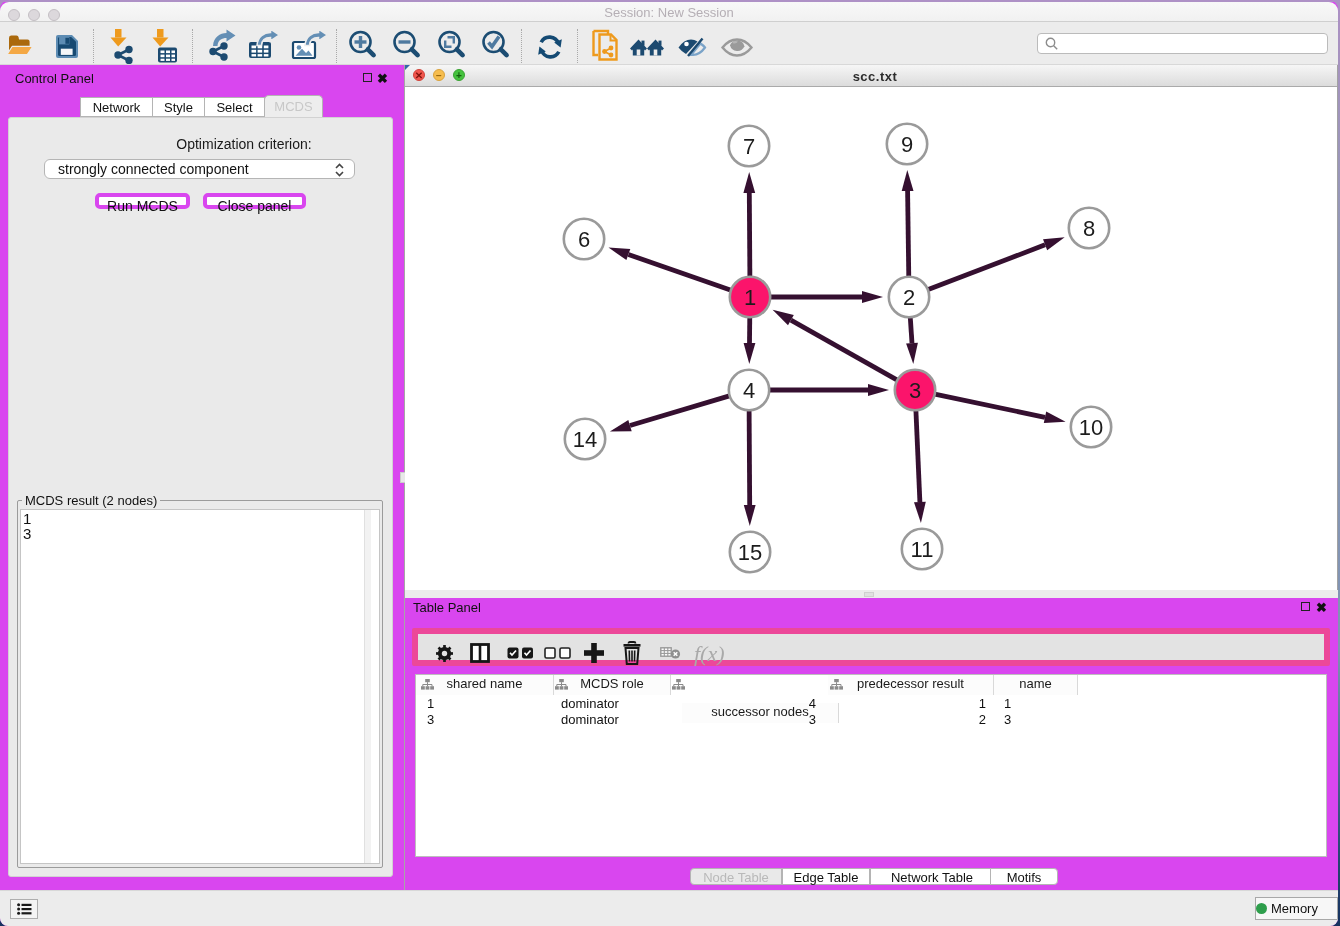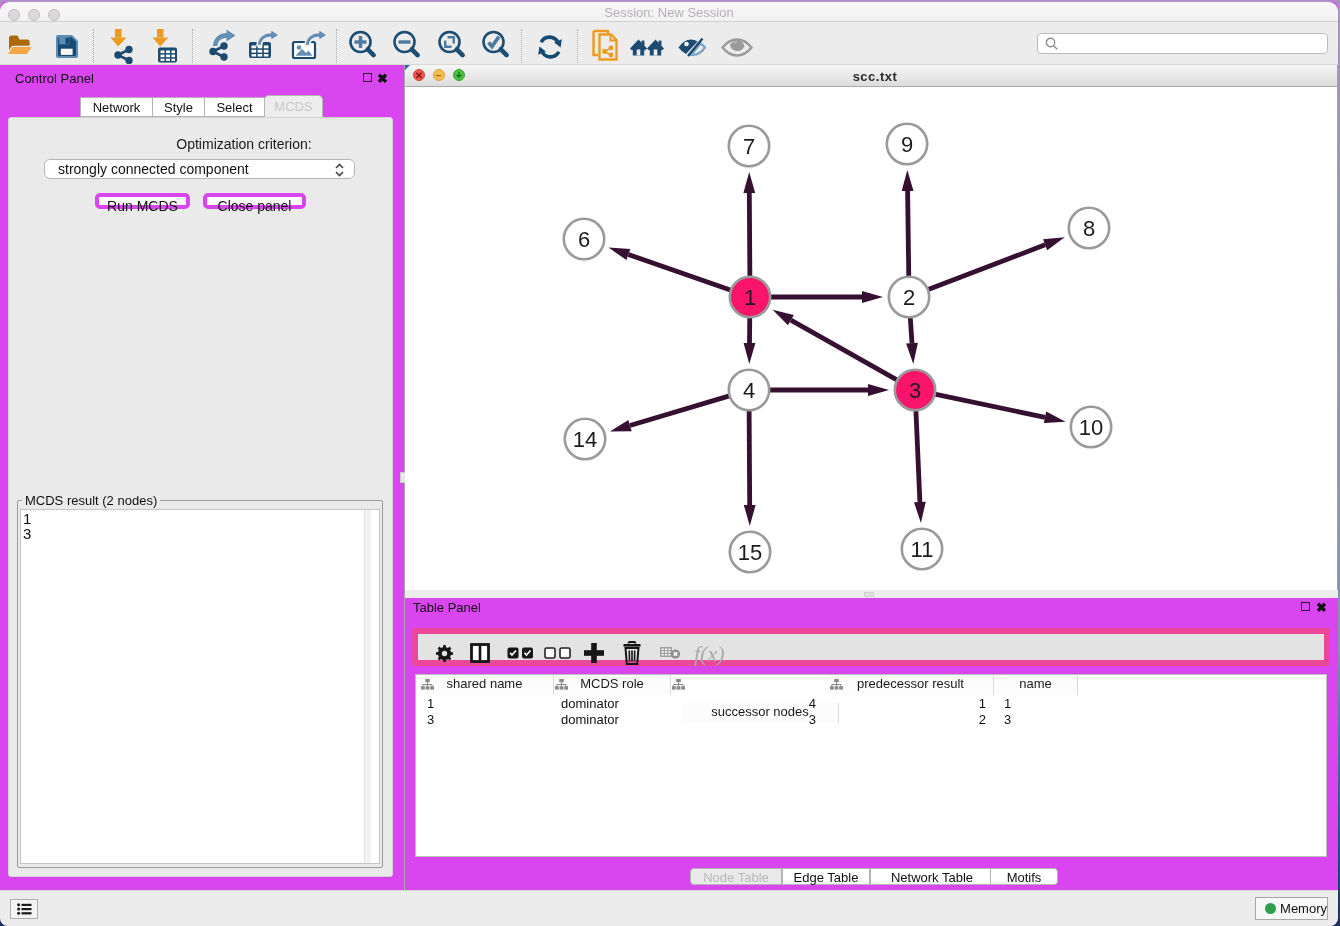--- a/index.html
+++ b/index.html
@@ -50,21 +50,21 @@
 #tp-title { position:absolute; left:413px; top:600px; font-size:13px; color:#111; }
 #tp-toolbar { position:absolute; left:412px; top:628px; width:918px; height:38px; background:#e3e3e3; border:6px solid #ec4899; border-radius:2px; }
 #tp-table { position:absolute; left:415px; top:674px; width:912px; height:183px; background:#fff; border:1px solid #bdbdbd; }
 .th { position:absolute; top:0; height:20px; border-right:1px solid #d9d9d9; background:#fcfcfc; font-size:13px; color:#1a1a1a; text-align:center; line-height:18px; }
 .td { position:absolute; font-size:13px; color:#111; height:16px; }
 .tp-tab { position:absolute; top:868px; height:17px; background:#fff; border:1px solid #b4b4b4; font-size:13px; color:#111; text-align:center; line-height:18px; }
 
 
 #statusbar { position:absolute; left:0; top:890px; width:1338px; height:36px; background:#ececec; border-top:1px solid #d8d8d8; }
 #sb-left { position:absolute; left:10px; top:899px; width:28px; height:20px; background:#f4f4f4; border:1px solid #aeaeae; }
-#memory-btn { position:absolute; left:1255px; top:897px; width:73px; height:23px; background:#f7f7f7; border:1px solid #a8a8a8; font-size:13px; color:#111; text-align:right; line-height:21px; }
+#memory-btn { position:absolute; left:1255px; top:897px; width:83px; height:23px; background:#f7f7f7; border:1px solid #a8a8a8; font-size:13px; color:#111; text-align:left; line-height:21px; }
 </style>
 </head>
 <body>
 <div id="app">
   <div style="position:absolute;left:0;top:0;width:1338px;height:2px;background:#ae91c6;z-index:50;"></div>
 
   <div id="titlebar">
     <div class="tl" style="left:8px;"></div>
     <div class="tl" style="left:28px;"></div>
     <div class="tl" style="left:48px;"></div>

